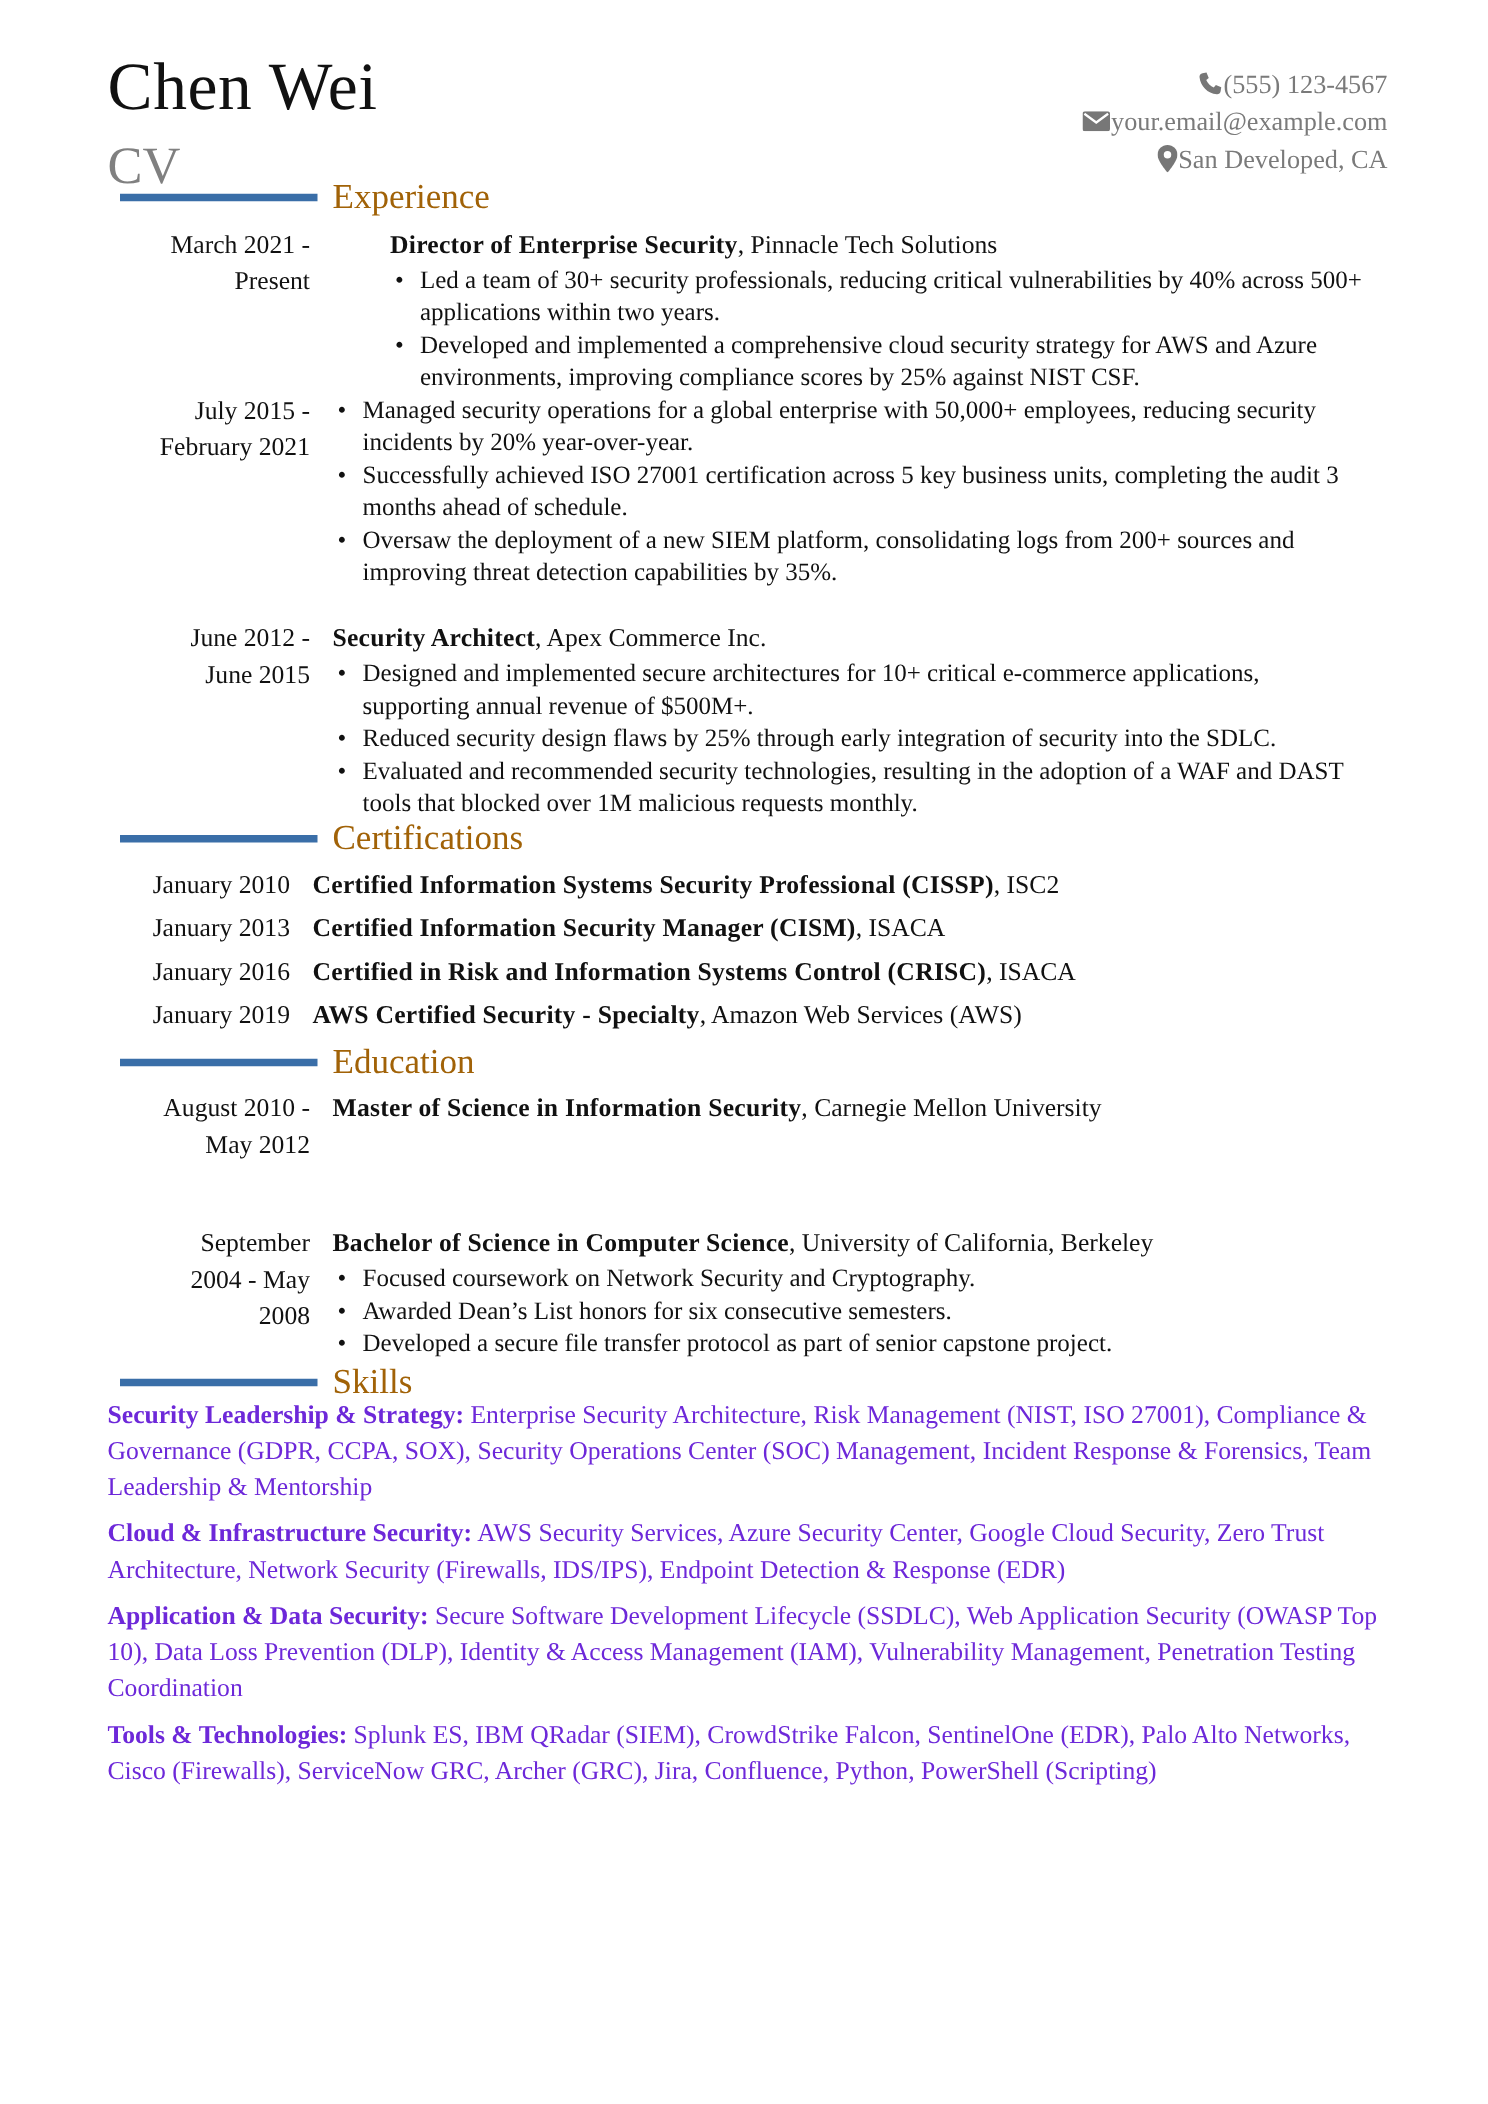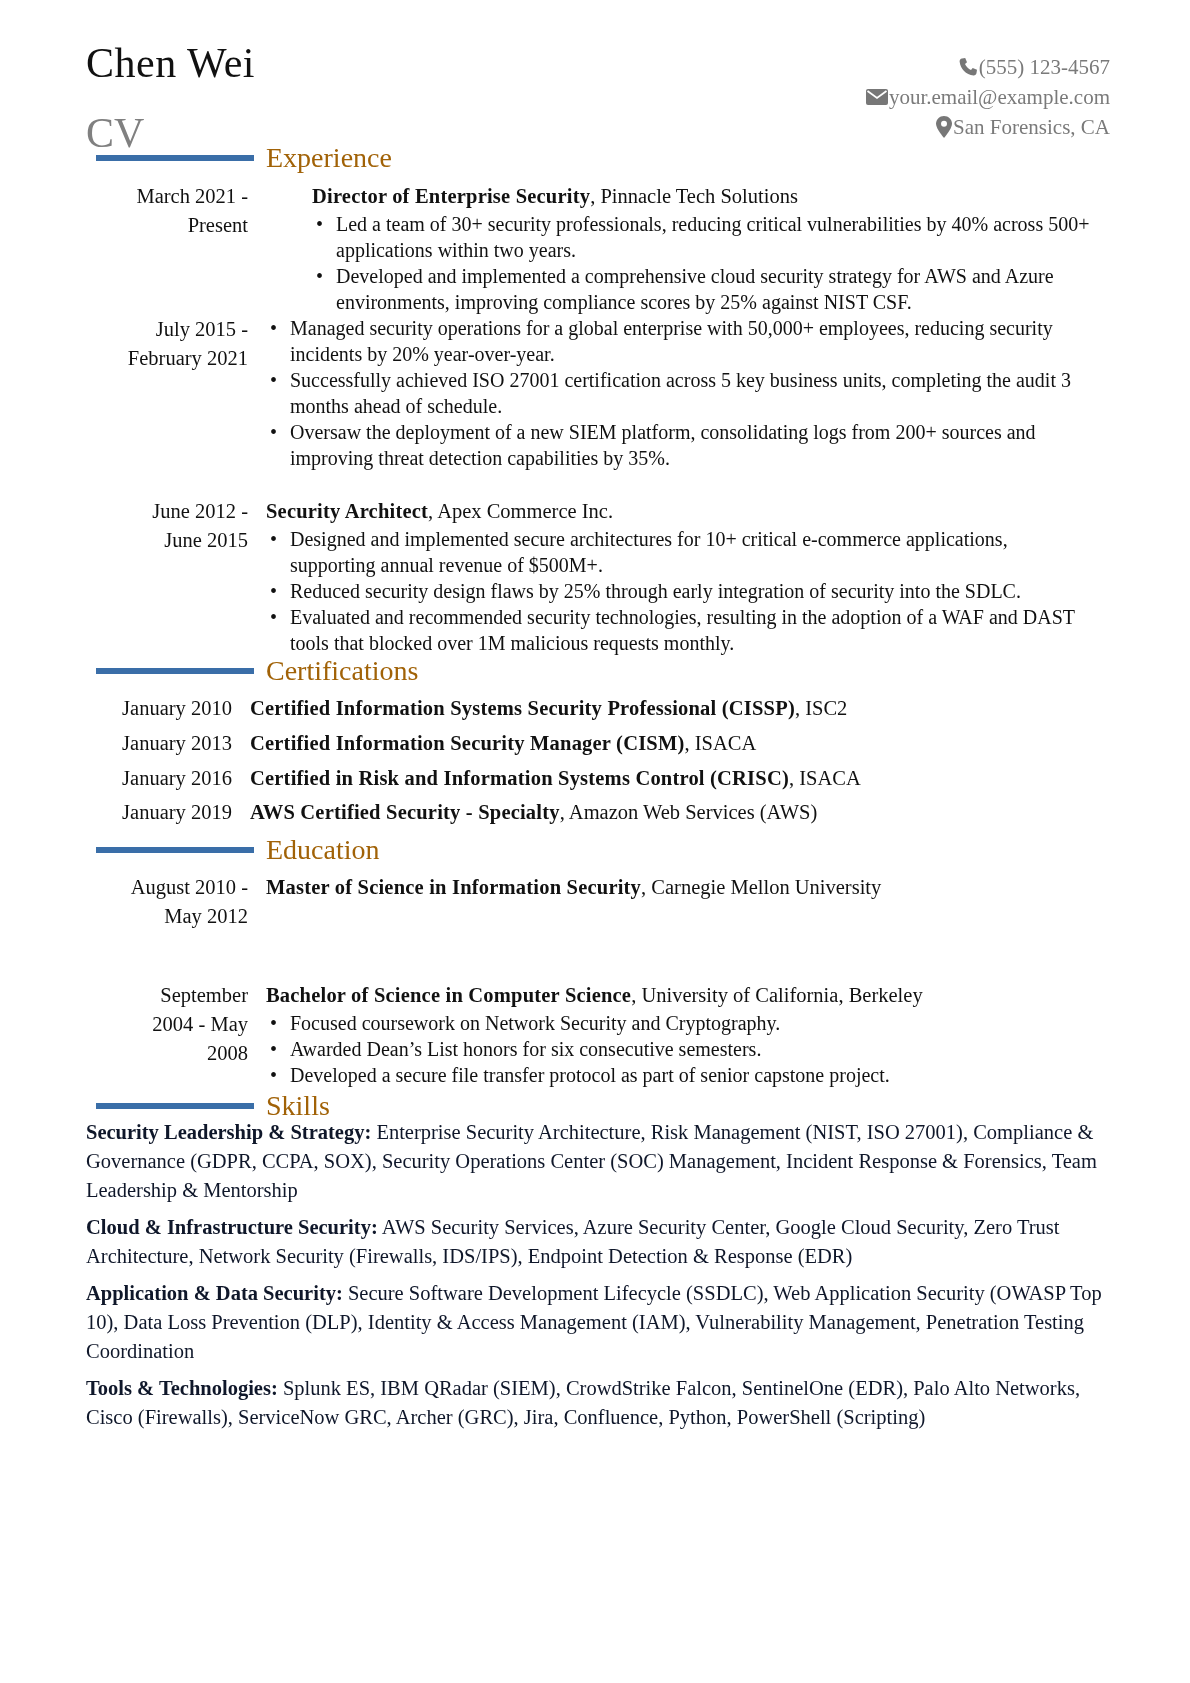--- a/index.html
+++ b/index.html
@@ -1,18 +1,18 @@
 <!DOCTYPE html>
 <html><head>
 <meta charset="utf-8">
 <style>
   html, body { margin: 0; padding: 0; background: #ffffff; }
   body { width: 1190px; height: 1683px; position: relative; font-family: "DejaVu Serif", "Liberation Serif", serif; color: #1a1a1a; overflow: hidden; }
   .page { position: absolute; left: 0; top: 0; width: 1190px; height: 1683px; }
-  .name { position: absolute; left: 86px; top: 42px; font-family: "Liberation Serif", serif; font-size: 42px; line-height: 1; color: #111; letter-spacing: 0.5px; }
+  .name { position: absolute; left: 86px; top: 42px; font-family: "Liberation Serif", serif; font-size: 54px; line-height: 1; color: #111; letter-spacing: 0.5px; }
   .subtitle { position: absolute; left: 86px; top: 112px; font-family: "Liberation Serif", serif; font-size: 42px; line-height: 1; color: #808080; }
   .contact { position: absolute; right: 80px; top: 52px; text-align: right; font-family: "Liberation Serif", serif; font-size: 21px; color: #7a7a7a; line-height: 30px; }
   .contact-row { display: flex; justify-content: flex-end; align-items: center; gap: 1px; }
   .contact-row svg { display: block; }
 
   .section-head { position: absolute; left: 96px; display: flex; align-items: center; }
   .section-bar { width: 158px; height: 6px; background: #3a6ea8; margin-right: 12px; }
   .section-title { font-family: "Liberation Serif", serif; font-size: 28px; color: #a16207; line-height: 1; }
 
   .entry { position: absolute; left: 86px; width: 1020px; display: flex; }
@@ -21,21 +21,21 @@
   .entry-head { line-height: 29px; }
   .entry-title { font-weight: bold; letter-spacing: 0.2px; }
   .entry-org { }
   ul.bullets { list-style: none; margin: 0; padding: 0; }
   ul.bullets li { position: relative; padding-left: 24px; font-size: 20px; line-height: 26px; }
   ul.bullets li::before { content: "\2022"; position: absolute; left: 4px; top: 0; }
 
   .cert { position: absolute; left: 70px; width: 1020px; display: flex; font-family: "Liberation Serif", serif; font-size: 20.5px; line-height: 29px; color: #111; }
   .cert .entry-date { line-height: 29px; }
 
-  .skills { position: absolute; left: 86px; width: 1030px; font-family: "Liberation Serif", serif; font-size: 20.5px; color: #0f172a; }
+  .skills { position: absolute; left: 86px; width: 1030px; font-family: "Liberation Serif", serif; font-size: 20.5px; color: #6d28d9; }
   .skill { line-height: 29px; margin-bottom: 8px; }
   .skill-label { font-weight: bold; }
 </style>
 </head>
 <body>
 
 <div class="page">
 
   <div class="name">Chen Wei</div>
   <div class="subtitle">CV</div>
@@ -58,21 +58,21 @@
       </span>
       <span>your.email@example.com</span>
     </div>
     <div class="contact-row">
       <span>
         <svg width="16" height="22" viewBox="0 0 16 22">
             <path d="M8 0 C3.6 0 0 3.5 0 7.8 C0 13 8 22 8 22 C8 22 16 13 16 7.8 C16 3.5 12.4 0 8 0 Z" fill="#777"></path>
             <circle cx="8" cy="7.8" r="3" fill="#fff"></circle>
           </svg>
       </span>
-      <span>San Forensics, CA</span>
+      <span>San Developed, CA</span>
     </div>
   </div>
 
   <div class="section-head" style="top:144px;">
     <div class="section-bar"></div>
     <div class="section-title">Experience</div>
   </div>
 
   <div class="entry" style="top:182px;gap:46px;">
     <div class="entry-date">

